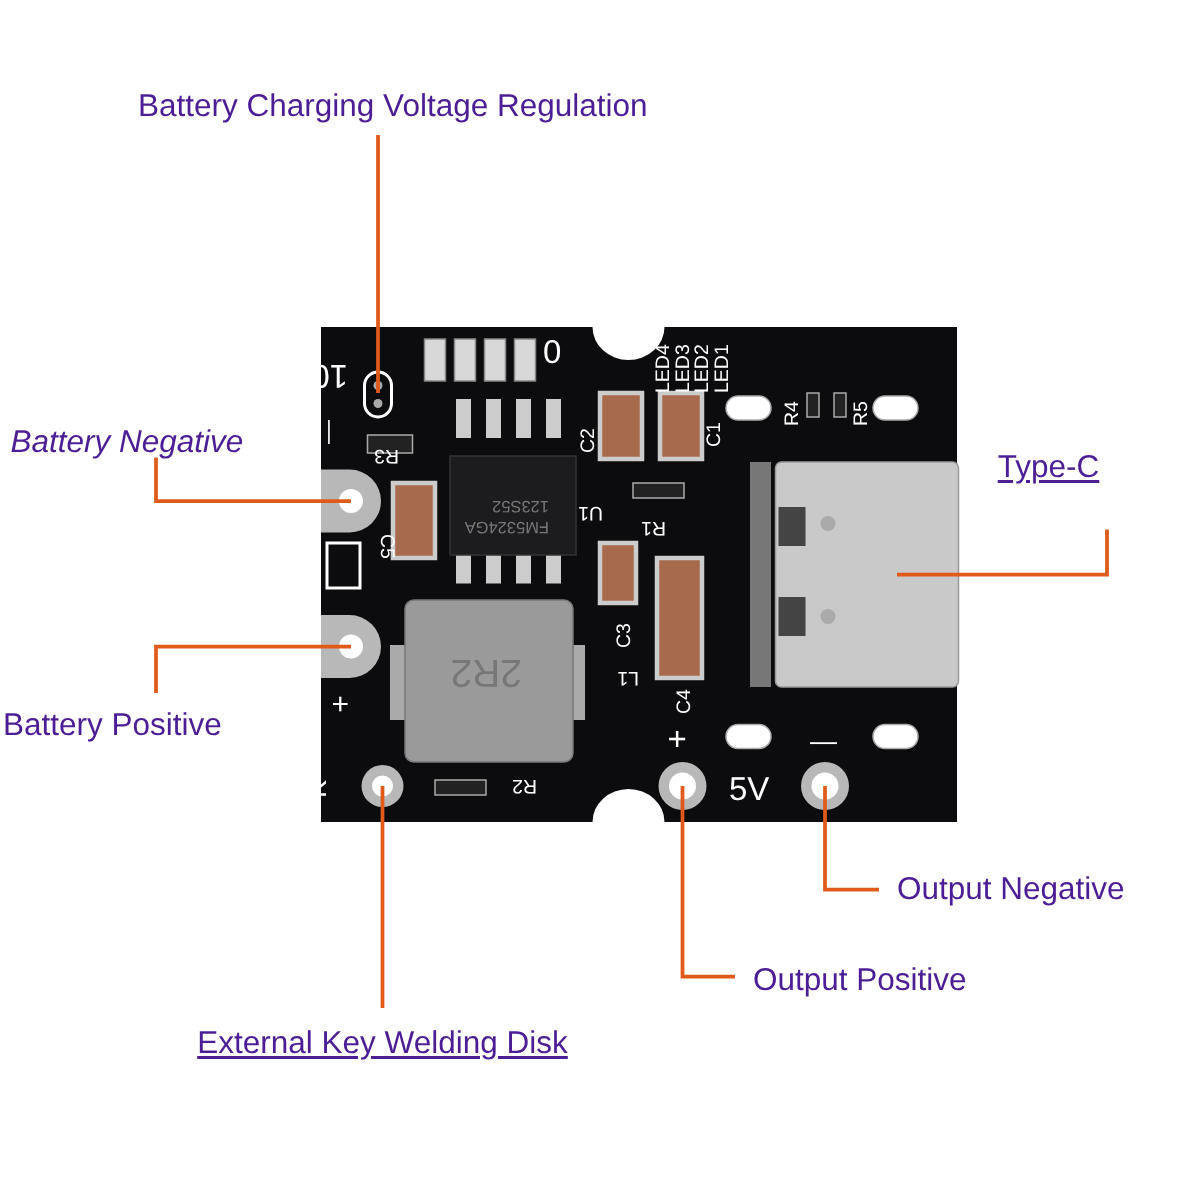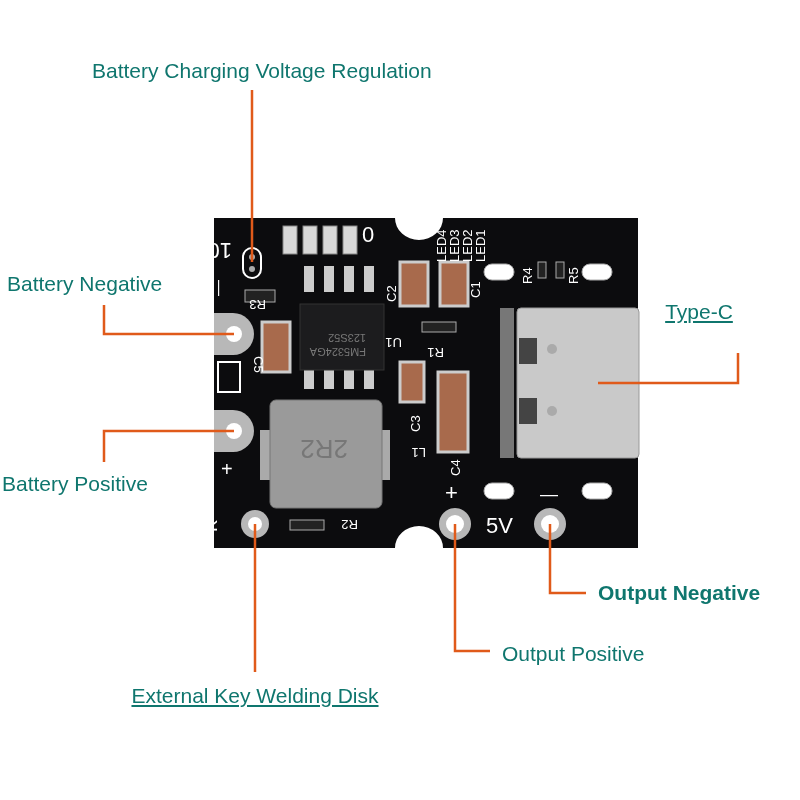--- a/index.html
+++ b/index.html
@@ -1,19 +1,19 @@
 <!DOCTYPE html>
 <html><head>
   <meta charset="utf-8">
   <style>
     html, body { margin: 0; padding: 0; background: #ffffff; }
     body { width: 800px; height: 800px; position: relative; overflow: hidden;
            font-family: "Liberation Sans", sans-serif; }
     #stage { position: absolute; left: 0; top: 0; width: 800px; height: 800px; }
-    .label { position: absolute; color: #0f766e; font-size: 21px; line-height: 24px; white-space: nowrap; }
+    .label { position: absolute; color: #4c1d95; font-size: 21px; line-height: 24px; white-space: nowrap; }
     .label.center { text-align: center; }
   </style>
 </head>
 <body>
 
 <div id="stage">
   <svg width="800" height="800" viewBox="0 0 800 800">
 
     <path d="M214,218 L395,218 A24,22 0 0 0 443,218 L638,218 L638,548 L443,548 A24,22 0 0 0 395,548 L214,548 Z" fill="#0c0c0e"></path>
 
@@ -134,23 +134,23 @@
       <polyline points="104,305 104,334 234,334"></polyline>
       <polyline points="104,462 104,431 234,431"></polyline>
       <polyline points="738,353 738,383 598,383"></polyline>
       <polyline points="550,524 550,593 586,593"></polyline>
       <polyline points="455,524 455,651 490,651"></polyline>
       <polyline points="255,524 255,672"></polyline>
     </g>
   </svg>
 
   <div class="label" style="left:92px; top:59px;">Battery Charging Voltage Regulation</div>
-  <div class="label" style="left:7px; top:272px;">Battery Negative</div>
+  <div class="label" style="left:7px; top:283px;font-style:italic;">Battery Negative</div>
   <div class="label" style="left:2px; top:472px;">Battery Positive</div>
   <div class="label center" style="left:637px; top:300px; width:124px;text-decoration:underline;">
     <div>Type-C</div>
   </div>
-  <div class="label" style="left:598px; top:581px;font-weight:bold;">Output Negative</div>
+  <div class="label" style="left:598px; top:581px;">Output Negative</div>
   <div class="label" style="left:502px; top:642px;text-align:right;">Output Positive</div>
   <div class="label center" style="left:80px; top:684px; width:350px;text-decoration:underline;">
     <div>External Key Welding Disk</div>
   </div>
 </div>
 
 </body></html>

